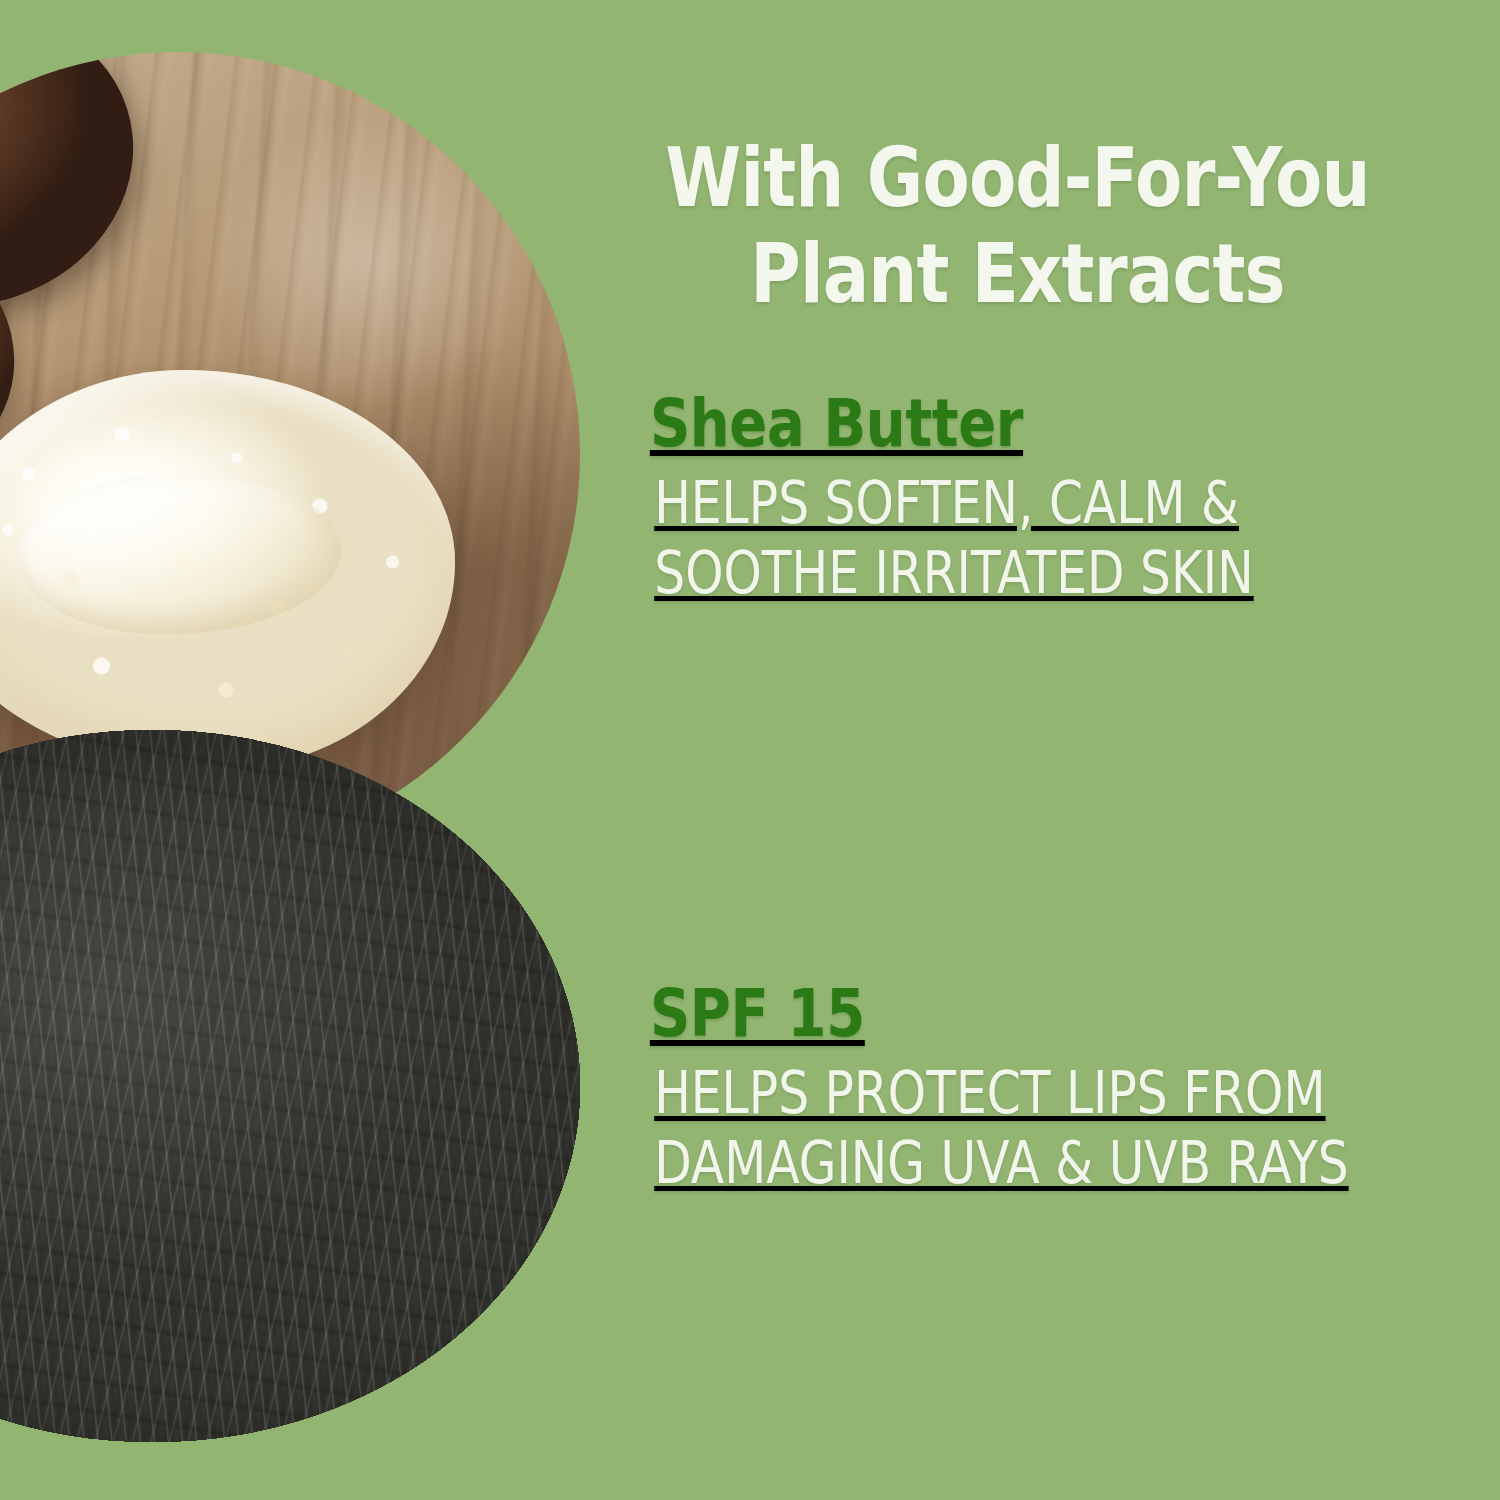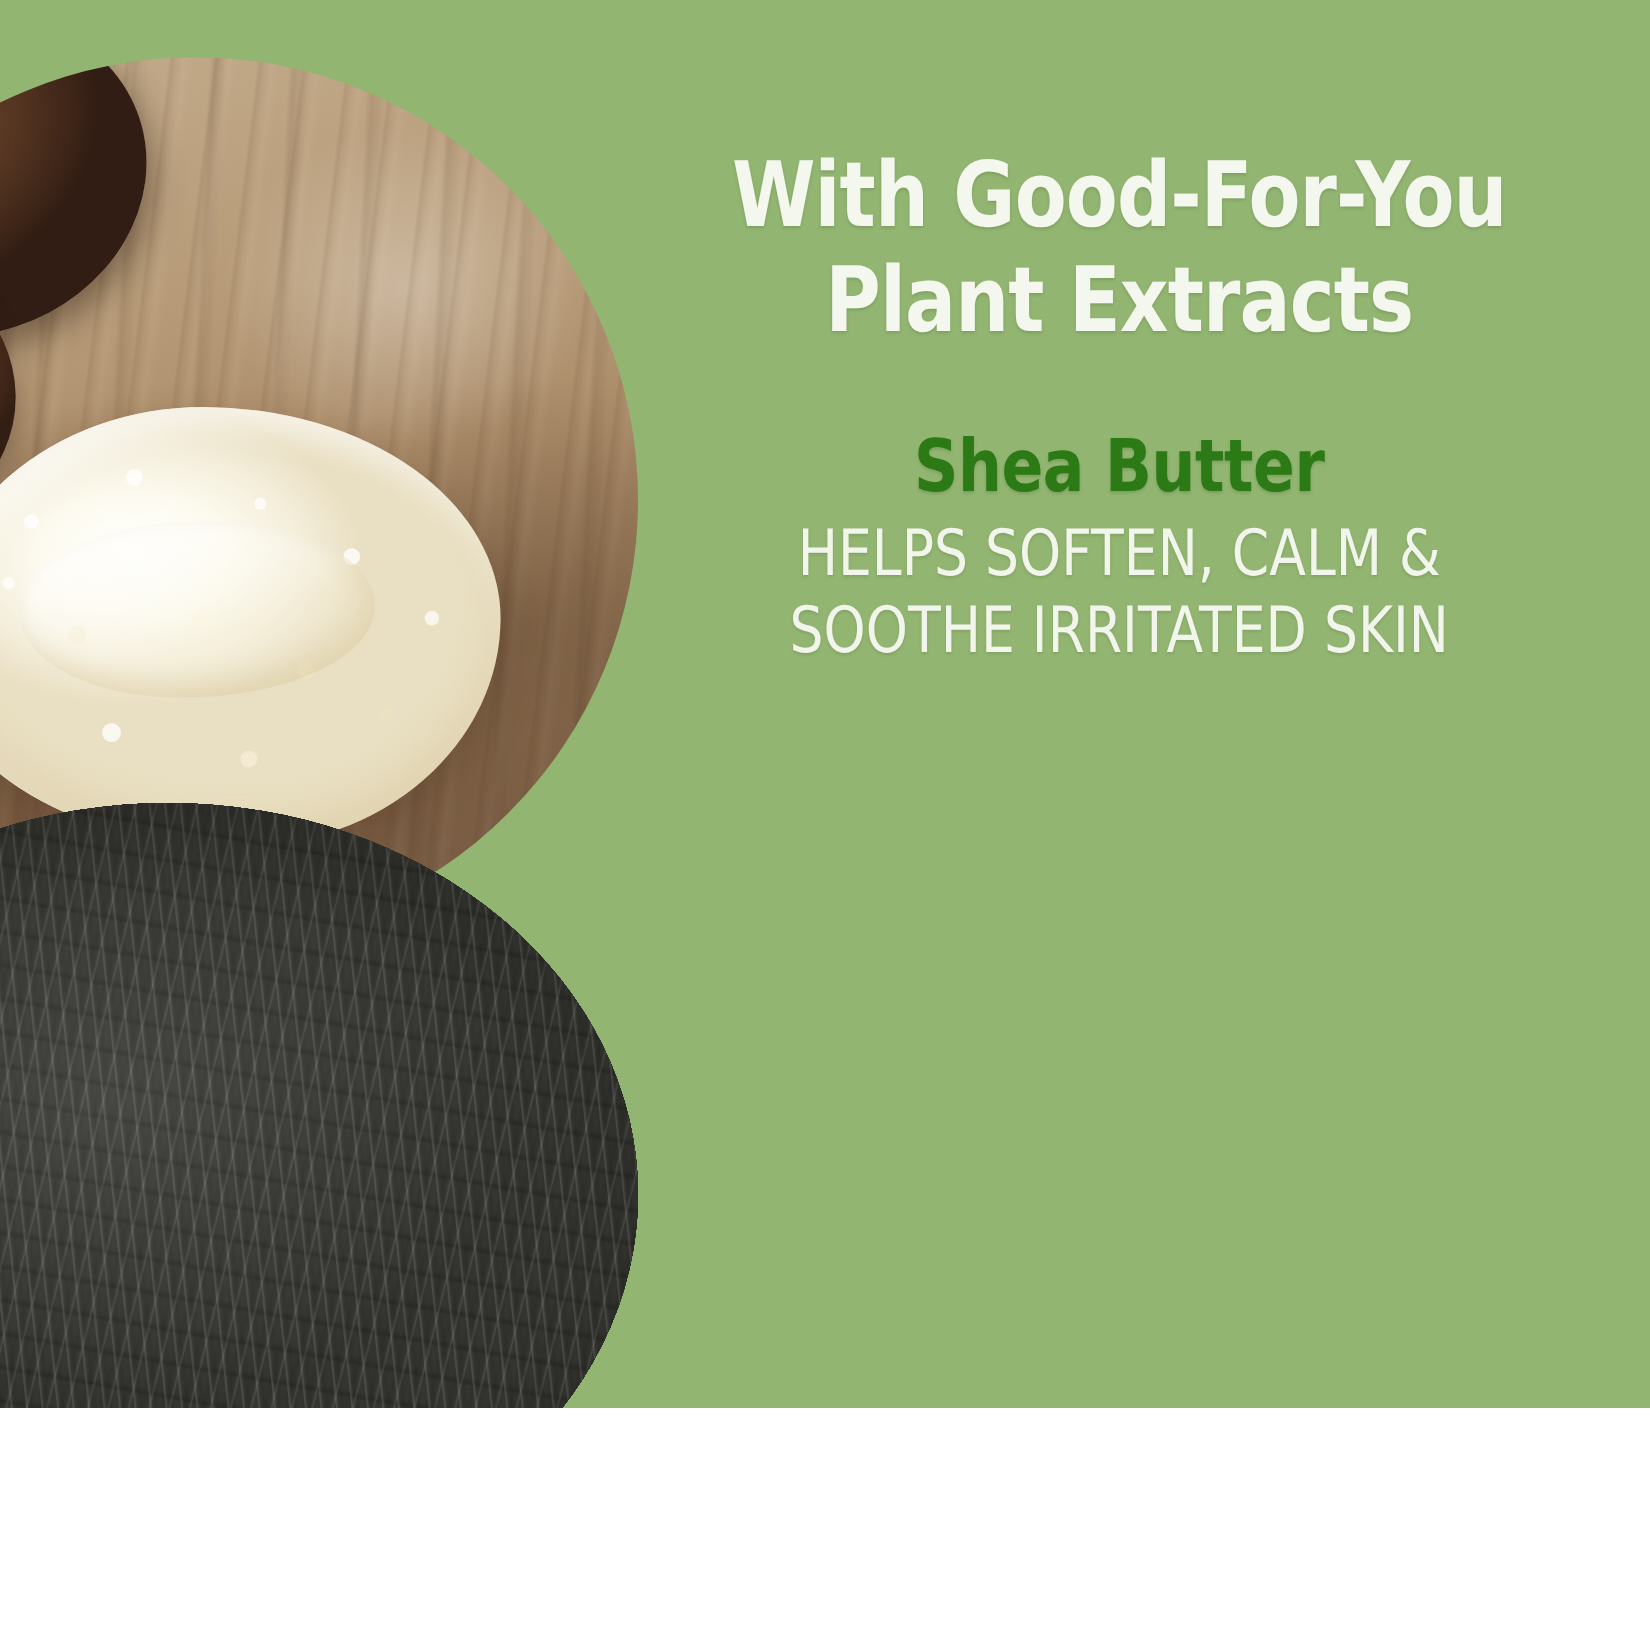--- a/index.html
+++ b/index.html
@@ -8,21 +8,21 @@
   }
   body {
     width: 1500px;
     height: 1500px;
     overflow: hidden;
     font-family: "Liberation Sans", sans-serif;
   }
   #infographic {
     position: relative;
     width: 1500px;
-    height: 1280px;
+    height: 1500px;
     background: #92b571;
     overflow: hidden;
   }
 
   
   .photo-circle {
     position: absolute;
     border-radius: 50%;
     overflow: hidden;
   }
@@ -255,21 +255,22 @@
   }
   #headline .headline-line {
     display: block;
     white-space: nowrap;
   }
 
   .ingredient-block {
     position: absolute;
     left: 0;
     width: 865px;
-    text-align: center;
+    text-align: left;
+    text-decoration: underline;
   }
   #ingredient-0 { top: 388px; }
   #ingredient-1 { top: 696px; }
   #ingredient-2 { top: 978px; }
 
   .ingredient-name {
     display: block;
     color: #2c7a15;
     font-family: "DejaVu Sans", sans-serif;
     font-weight: bold;
@@ -333,15 +334,22 @@
 
     <div class="ingredient-block" id="ingredient-0">
       <span class="ingredient-name">Shea Butter</span>
       <span class="ingredient-desc">
         <span class="desc-line">HELPS SOFTEN, CALM &amp;</span>
         <span class="desc-line">SOOTHE IRRITATED SKIN</span>
       </span>
     </div>
 
 
+    <div class="ingredient-block" id="ingredient-2">
+      <span class="ingredient-name">SPF 15</span>
+      <span class="ingredient-desc">
+        <span class="desc-line">HELPS PROTECT LIPS FROM</span>
+        <span class="desc-line">DAMAGING UVA &amp; UVB RAYS</span>
+      </span>
+    </div>
 
   </div>
 </div>
 
 </body></html>

